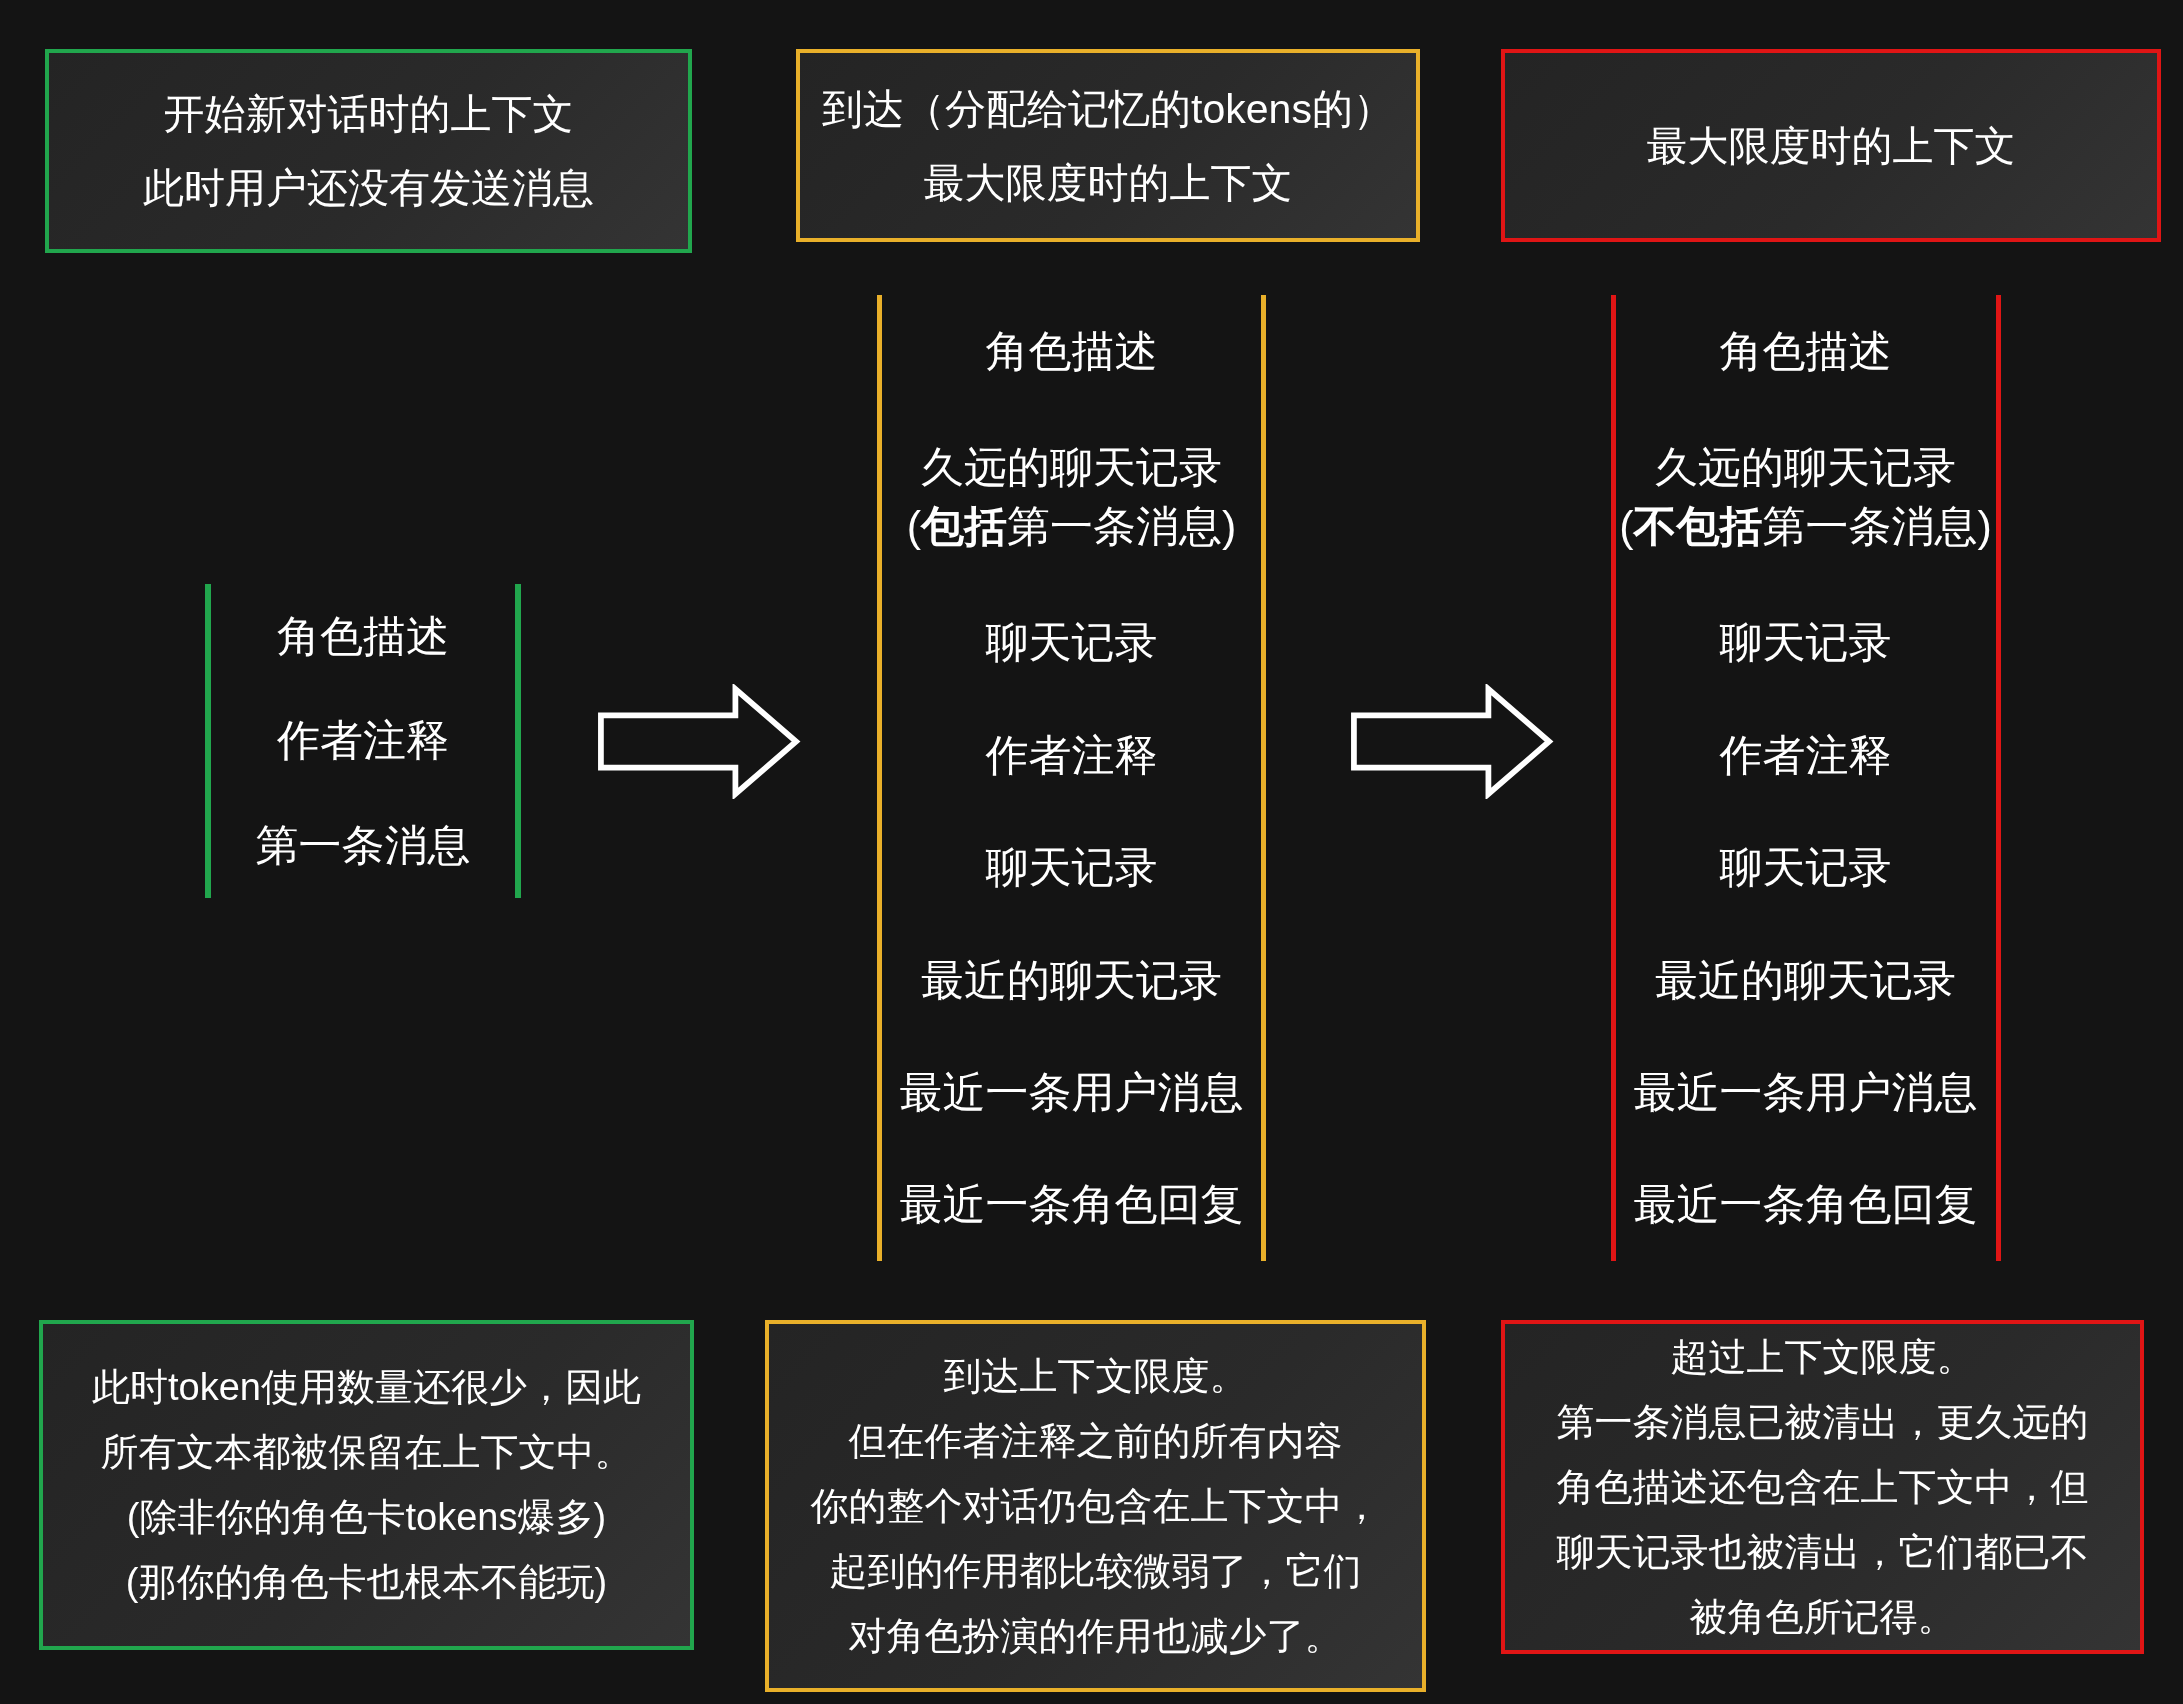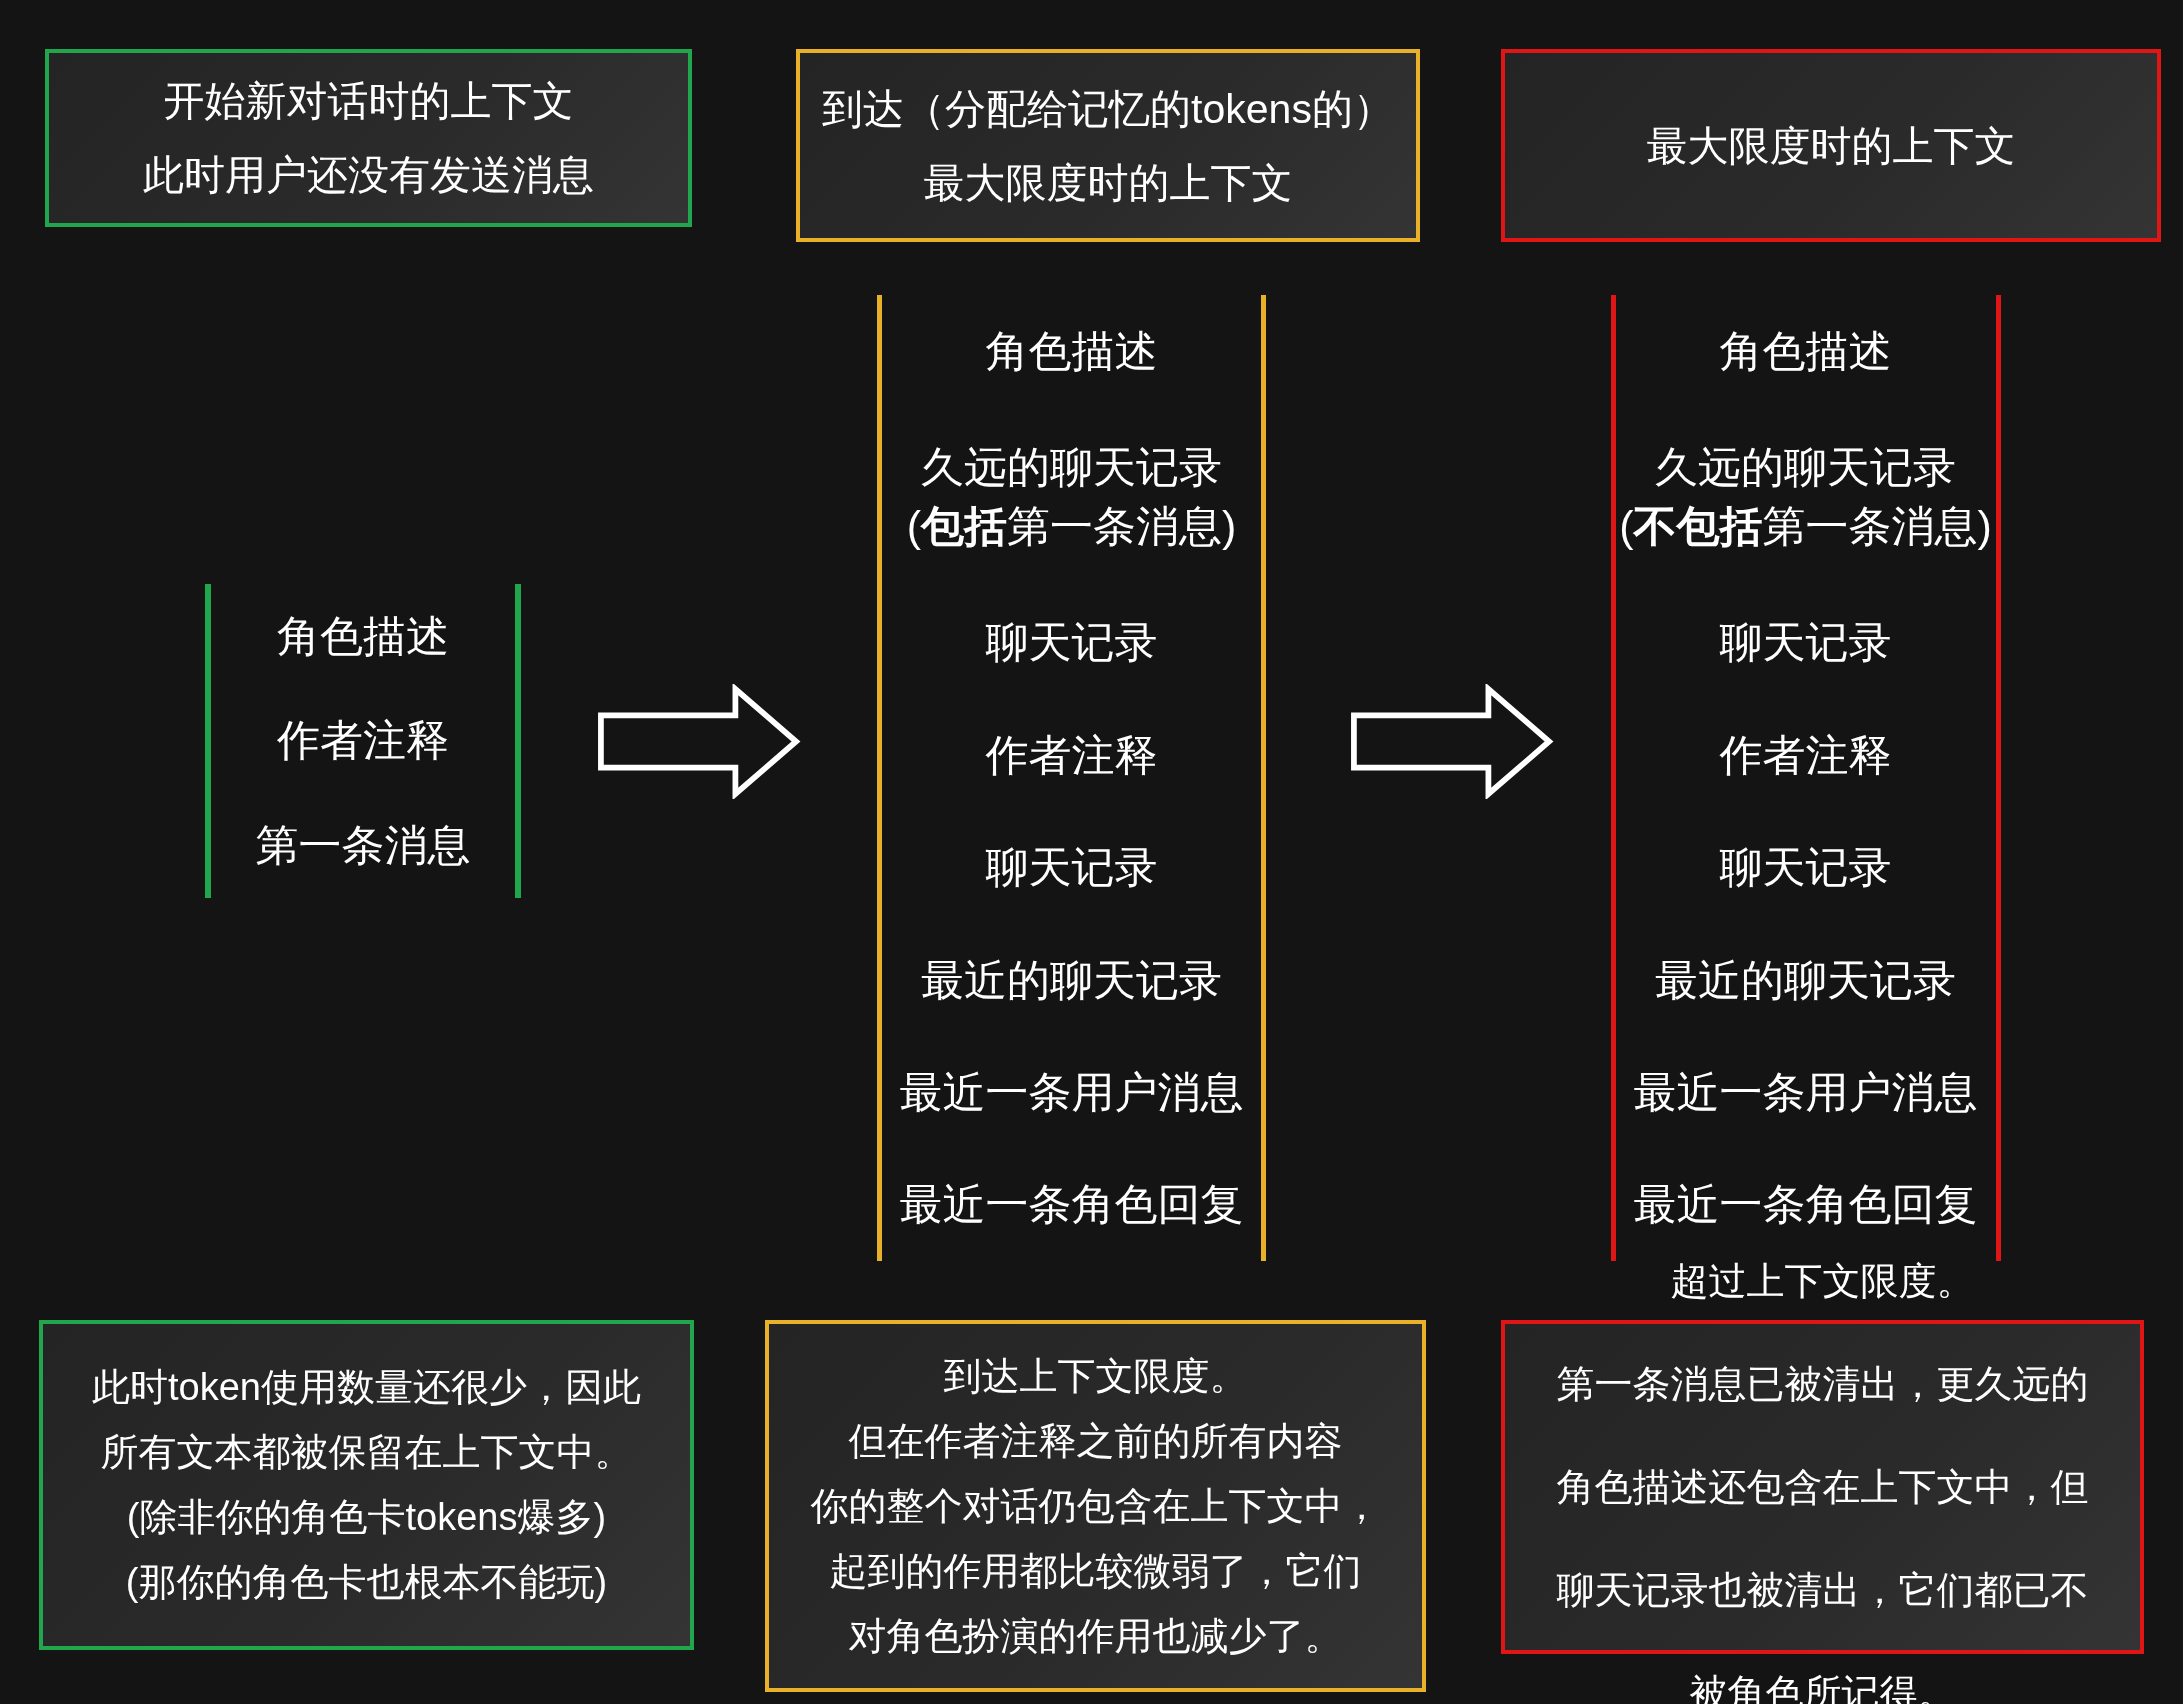--- a/index.html
+++ b/index.html
@@ -23,28 +23,28 @@
     position:absolute;
     display:flex;flex-direction:column;justify-content:center;align-items:center;
     text-align:center;
     background:linear-gradient(135deg,var(--boxbg1) 0%,#2a2a2a 55%,var(--boxbg2) 100%);
     box-sizing:border-box;
   }
   .b-green{border:4.1px solid var(--green);}
   .b-yellow{border:4.1px solid var(--yellow);}
   .b-red{border:4.1px solid var(--red);}
   .title-box{font-size:41px;line-height:74px;white-space:nowrap;}
-  #tb1{left:45px;top:49px;width:647px;height:178px;}
+  #tb1{left:45px;top:49px;width:647px;height:204px;}
   #tb2{left:796px;top:49px;width:624px;height:193px;}
   #tb3{left:1501px;top:49px;width:660px;height:193px;}
 
   .note-box{font-size:38px;line-height:65px;white-space:nowrap;}
   #nb1{left:39px;top:1320px;width:655px;height:330px;}
   #nb2{left:765px;top:1320px;width:661px;height:372px;}
-  #nb3{left:1501px;top:1320px;width:643px;height:334px;gap:38px;}
+  #nb3{left:1501px;top:1320px;width:643px;height:334px;}
 
   .vline{position:absolute;}
   .vl-green{width:5.7px;background:var(--green);}
   .vl-yellow{width:4.9px;background:var(--yellow);}
   .vl-red{width:4.9px;background:var(--red);}
   #ll-l{left:205px;top:584px;height:314px;}
   #ll-r{left:515px;top:584px;height:314px;}
   #ml-l{left:877px;top:295px;height:966px;}
   #ml-r{left:1261px;top:295px;height:966px;}
   #rl-l{left:1611px;top:295px;height:966px;}

